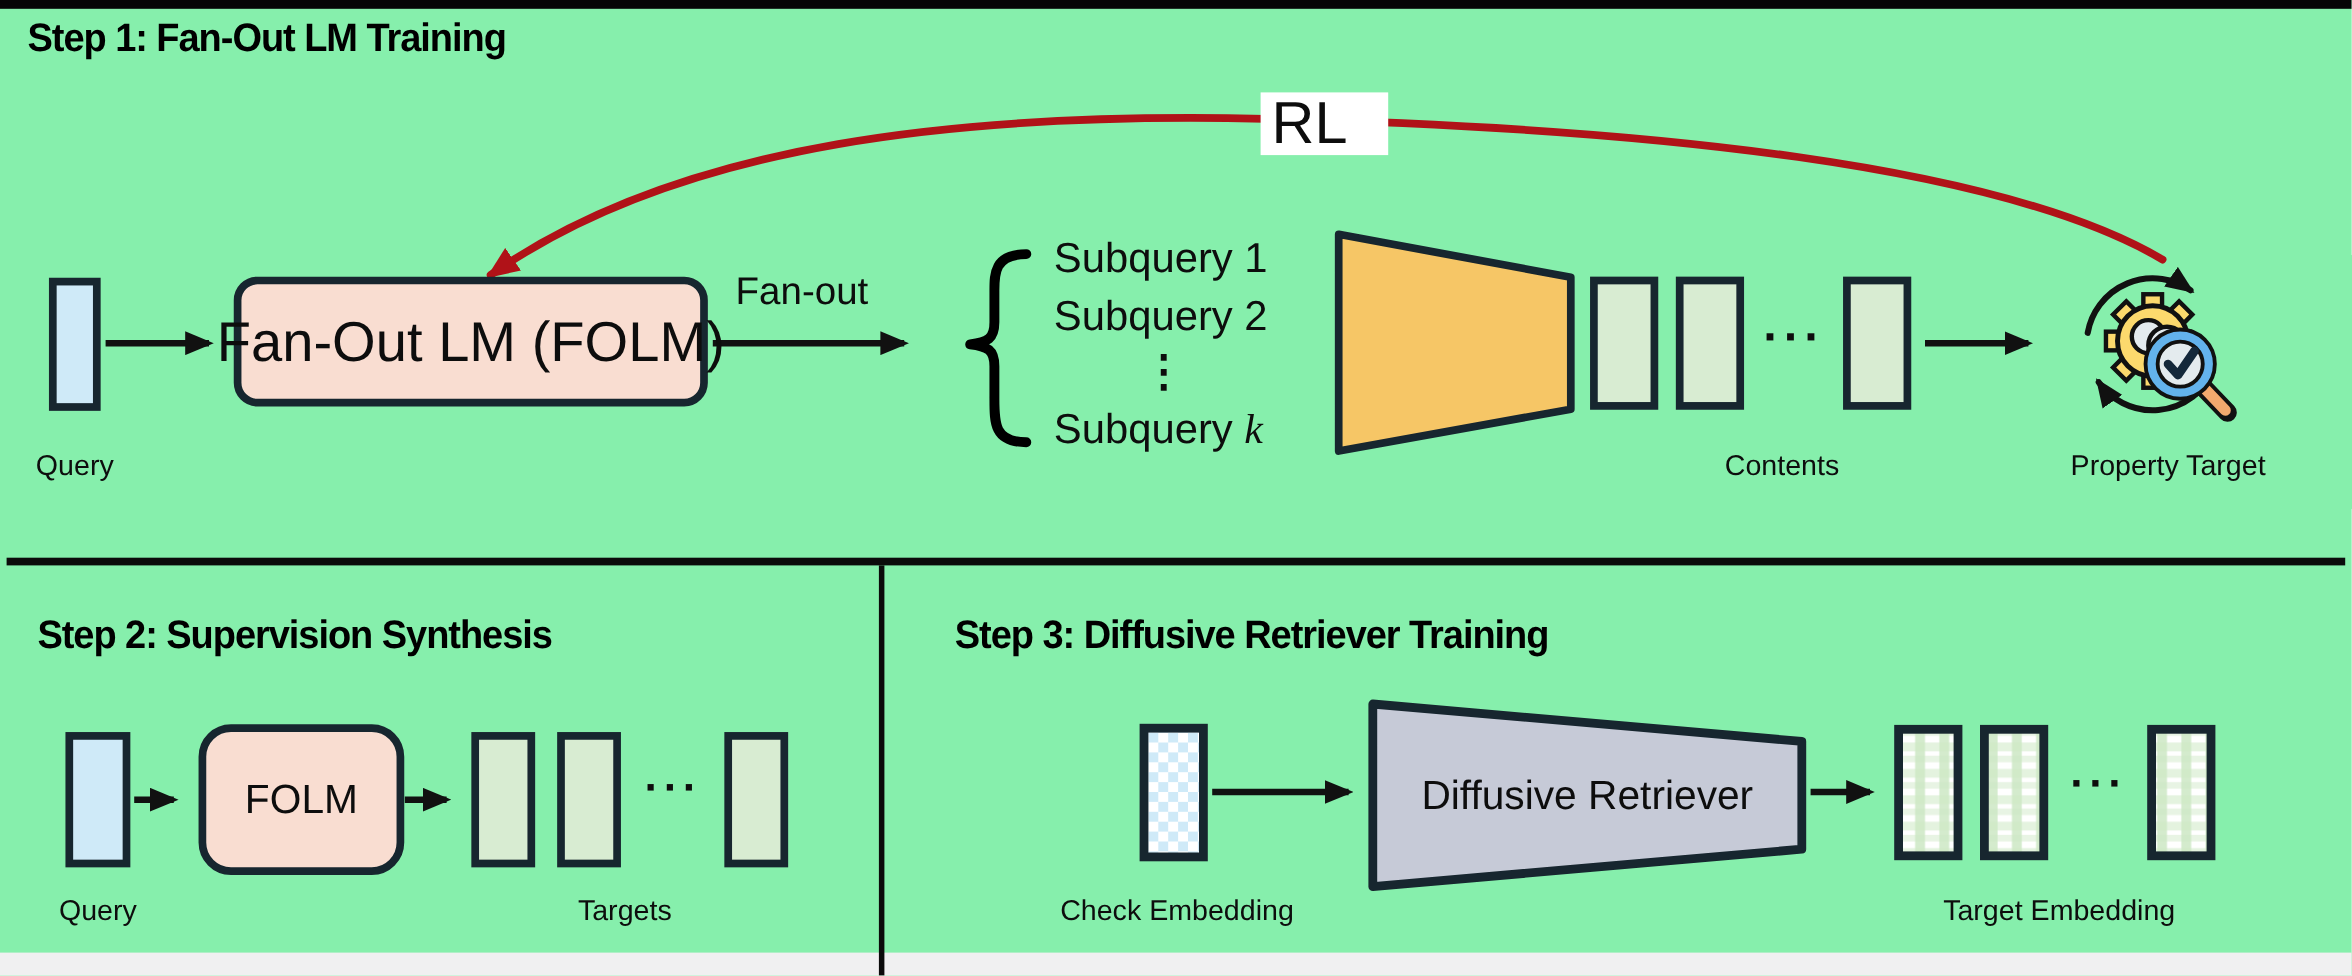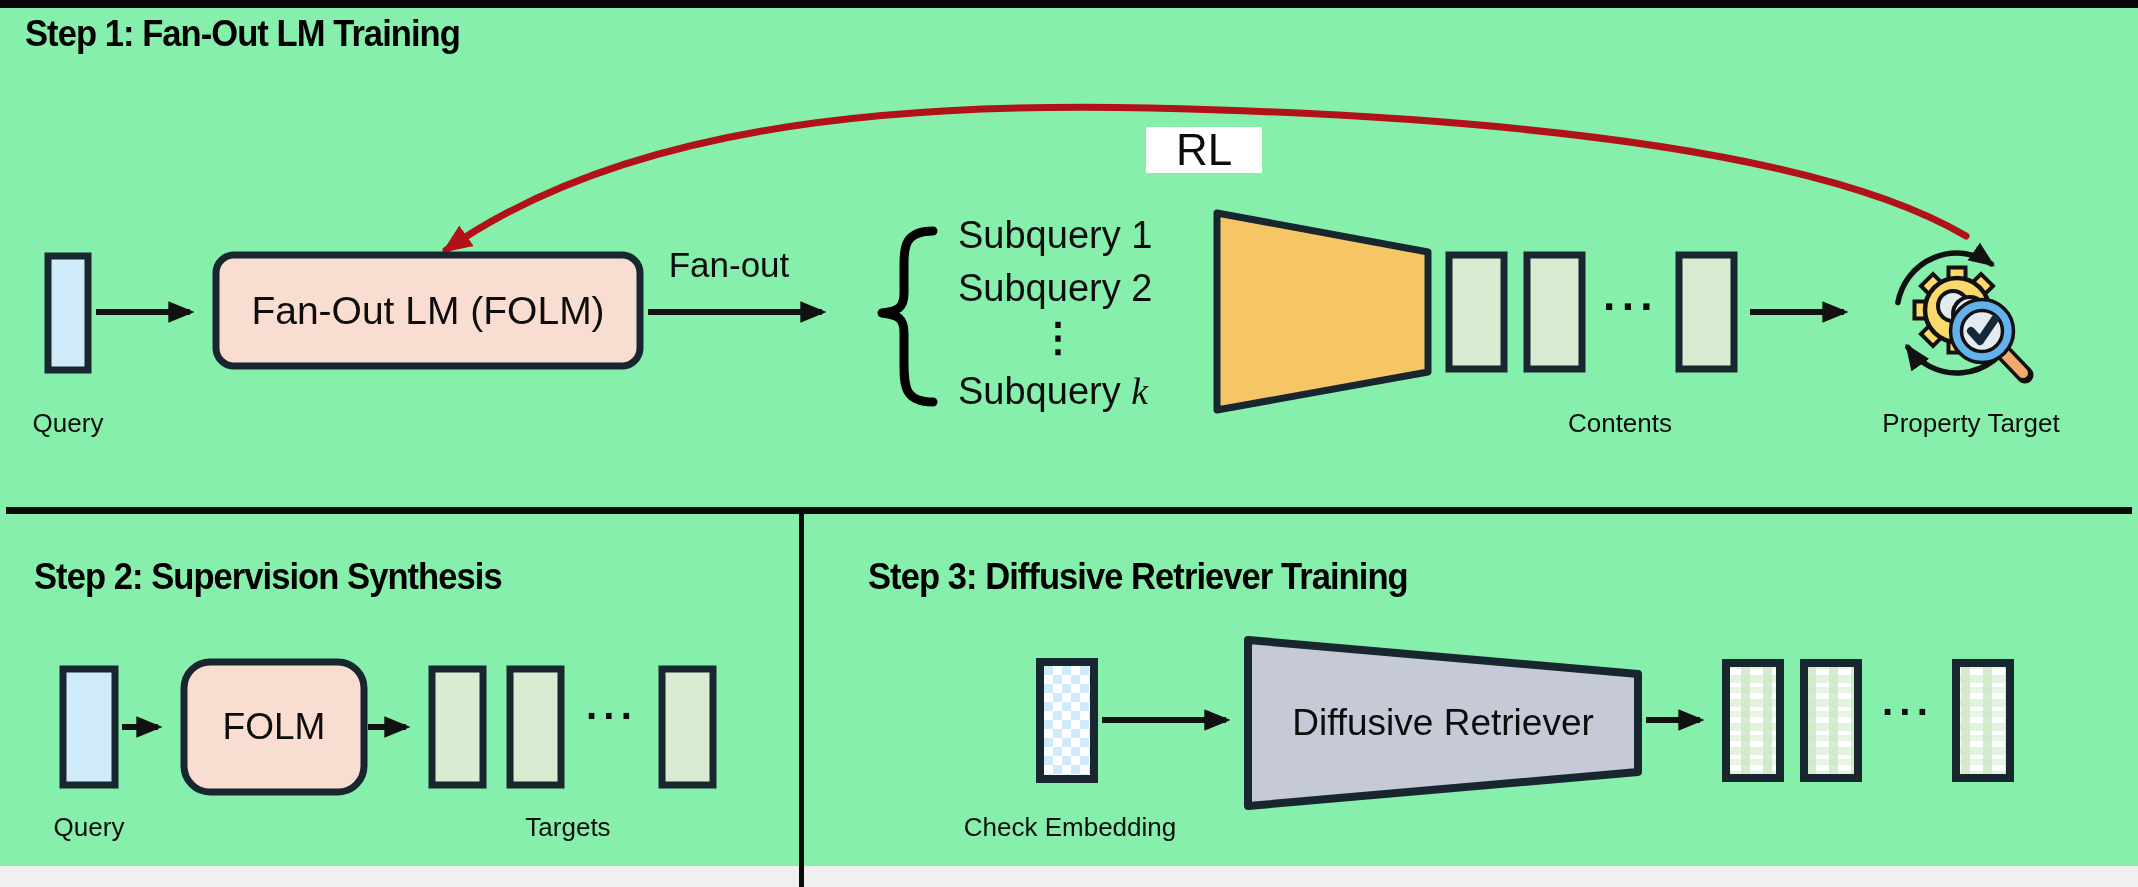--- a/index.html
+++ b/index.html
@@ -14,21 +14,21 @@
     transform:scaleX(.96);transform-origin:left center;white-space:nowrap;color:#000;
   }
   .lbl{font-size:26px;white-space:nowrap;color:#0d0d0d;}
   .lbl.center{text-align:center;}
   .node-text{display:flex;align-items:center;justify-content:center;white-space:nowrap;}
   .sq{font-size:38px;white-space:nowrap;}
   .sq em{font-style:italic;font-family:"Liberation Serif",serif;}
   .dots-h{font-size:44px;font-weight:bold;letter-spacing:4px;text-align:center;}
   .dots-v{font-size:40px;font-weight:bold;text-align:center;}
   .rl-badge{
-    font-size:44px;background:#ffffff;padding:0 10px;text-align:center;line-height:1.05;margin-top:43px;
+    font-size:54px;background:#ffffff;padding:0 10px;text-align:left;line-height:1.05;
   }
 </style>
 </head>
 <body>
 
 <div id="canvas">
 
   <svg width="2138" height="887" viewBox="0 0 2138 887">
     <defs>
       <marker id="ahB" viewBox="0 0 12 10" markerWidth="26" markerHeight="22" refX="10" refY="5" orient="auto" markerUnits="userSpaceOnUse">
@@ -120,34 +120,35 @@
       <line x1="1646" y1="720" x2="1700" y2="720" stroke="#111111" stroke-width="6" marker-end="url(#ahB)"></line>
       <rect x="1726" y="663" width="54" height="115" fill="url(#greenPlaid)" stroke="#17262f" stroke-width="8"></rect>
       <rect x="1804" y="663" width="54" height="115" fill="url(#greenPlaid)" stroke="#17262f" stroke-width="8"></rect>
       <rect x="1956" y="663" width="54" height="115" fill="url(#greenPlaid)" stroke="#17262f" stroke-width="8"></rect>
     </g>
   </svg>
 
   <div class="abs step-title" style="left:25px;top:13px;">Step 1: Fan-Out LM Training</div>
   <div class="abs rl-badge" style="left:1146px;top:84px;width:96px;">RL</div>
   <div class="abs lbl center" style="left:12px;top:408px;width:112px;">Query</div>
-  <div class="abs node-text" style="left:216px;top:255px;width:424px;height:111px;font-size:39px;">Fan-Out LM (FOLM)</div>
+  <div class="abs node-text" style="left:216px;top:255px;width:424px;height:111px;font-size:51px;">Fan-Out LM (FOLM)</div>
   <div class="abs lbl center" style="left:654px;top:245px;width:150px;font-size:35px;">Fan-out</div>
   <div class="abs sq" style="left:958px;top:214px;">Subquery 1</div>
   <div class="abs sq" style="left:958px;top:267px;">Subquery 2</div>
   <div class="abs dots-v" style="left:958px;top:314px;width:200px;">⋮</div>
   <div class="abs sq" style="left:958px;top:369px;"><span>Subquery </span><em>k</em></div>
   <div class="abs dots-h" style="left:1596px;top:282px;width:70px;">···</div>
   <div class="abs lbl center" style="left:1520px;top:408px;width:200px;">Contents</div>
   <div class="abs lbl center" style="left:1821px;top:408px;width:300px;">Property Target</div>
 
   <div class="abs step-title" style="left:34px;top:556px;">Step 2: Supervision Synthesis</div>
   <div class="abs node-text" style="left:184px;top:662px;width:180px;height:130px;font-size:37px;">FOLM</div>
   <div class="abs dots-h" style="left:577px;top:694px;width:70px;font-size:40px;">···</div>
   <div class="abs lbl center" style="left:33px;top:812px;width:112px;">Query</div>
   <div class="abs lbl center" style="left:493px;top:812px;width:150px;">Targets</div>
 
   <div class="abs step-title" style="left:868px;top:556px;">Step 3: Diffusive Retriever Training</div>
   <div class="abs node-text" style="left:1248px;top:674px;width:390px;height:98px;font-size:37px;">Diffusive Retriever</div>
   <div class="abs dots-h" style="left:1873px;top:690px;width:70px;font-size:40px;">···</div>
   <div class="abs lbl center" style="left:900px;top:812px;width:340px;">Check Embedding</div>
+  <div class="abs lbl center" style="left:1702px;top:812px;width:340px;">Target Embedding</div>
 
 </div>
 
 </body></html>

